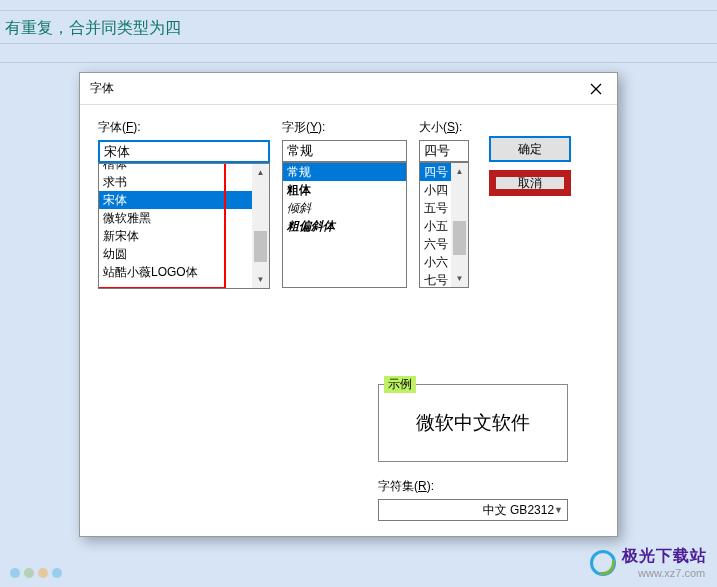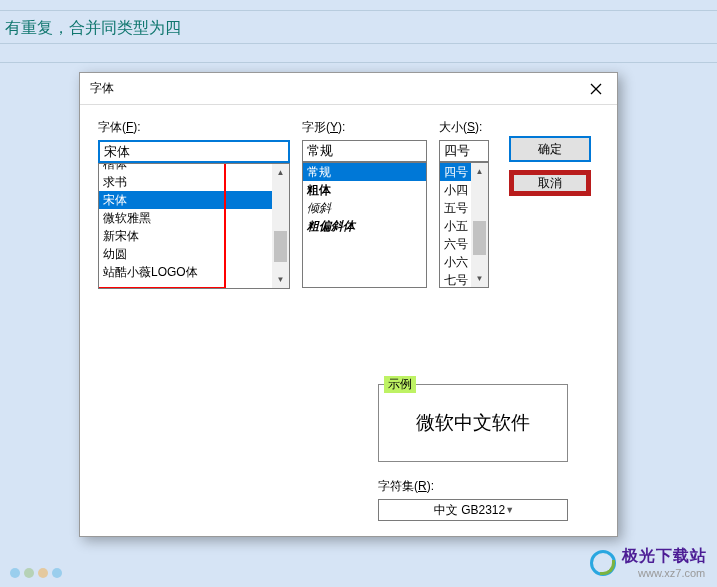--- a/index.html
+++ b/index.html
@@ -62,21 +62,21 @@
     }
     .dialog-body {
       padding: 14px 18px;
       display: flex;
       gap: 12px;
     }
     .col {
       display: flex;
       flex-direction: column;
     }
-    .col-font { width: 192px; }
+    .col-font { width: 172px; }
     .col-style { width: 125px; }
     .col-size { width: 50px; }
     .col-btns { flex: 1; padding-left: 8px; }
     .label {
       font-size: 12px;
       margin-bottom: 4px;
     }
     .label u { text-decoration: underline; }
     .text-input {
       border: 1px solid #7a7a7a;
@@ -148,21 +148,21 @@
       right: 2px;
       background: #c2c2c2;
     }
     .red-box {
       position: absolute;
       border: 2px solid #ff0000;
       pointer-events: none;
     }
     .btn {
       height: 26px;
-      border: 5px solid #b91c1c;
+      border: 7px solid #b91c1c;
       background: #e1e1e1;
       display: flex;
       align-items: center;
       justify-content: center;
       font-size: 12px;
       cursor: pointer;
       margin-bottom: 8px;
       width: 82px;
     }
     .btn.primary {
@@ -198,21 +198,21 @@
       position: absolute;
       left: 298px;
       top: 405px;
       width: 190px;
     }
     .select-box {
       border: 1px solid #7a7a7a;
       height: 22px;
       display: flex;
       align-items: center;
-      justify-content: center;
+      justify-content: flex-end;
       padding: 0 4px 0 6px;
       margin-top: 4px;
       cursor: pointer;
       font-size: 12px;
     }
     .select-arrow {
       font-size: 9px;
       color: #555;
     }
     .watermark {

